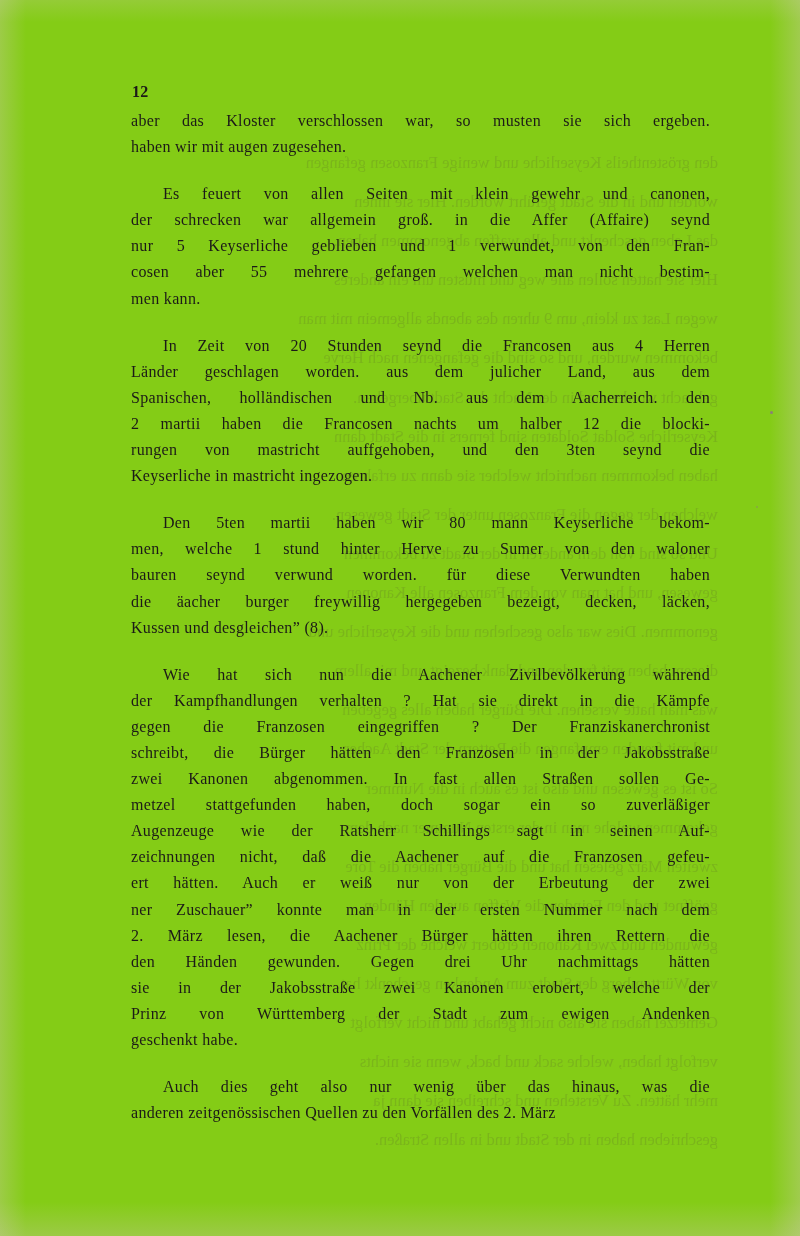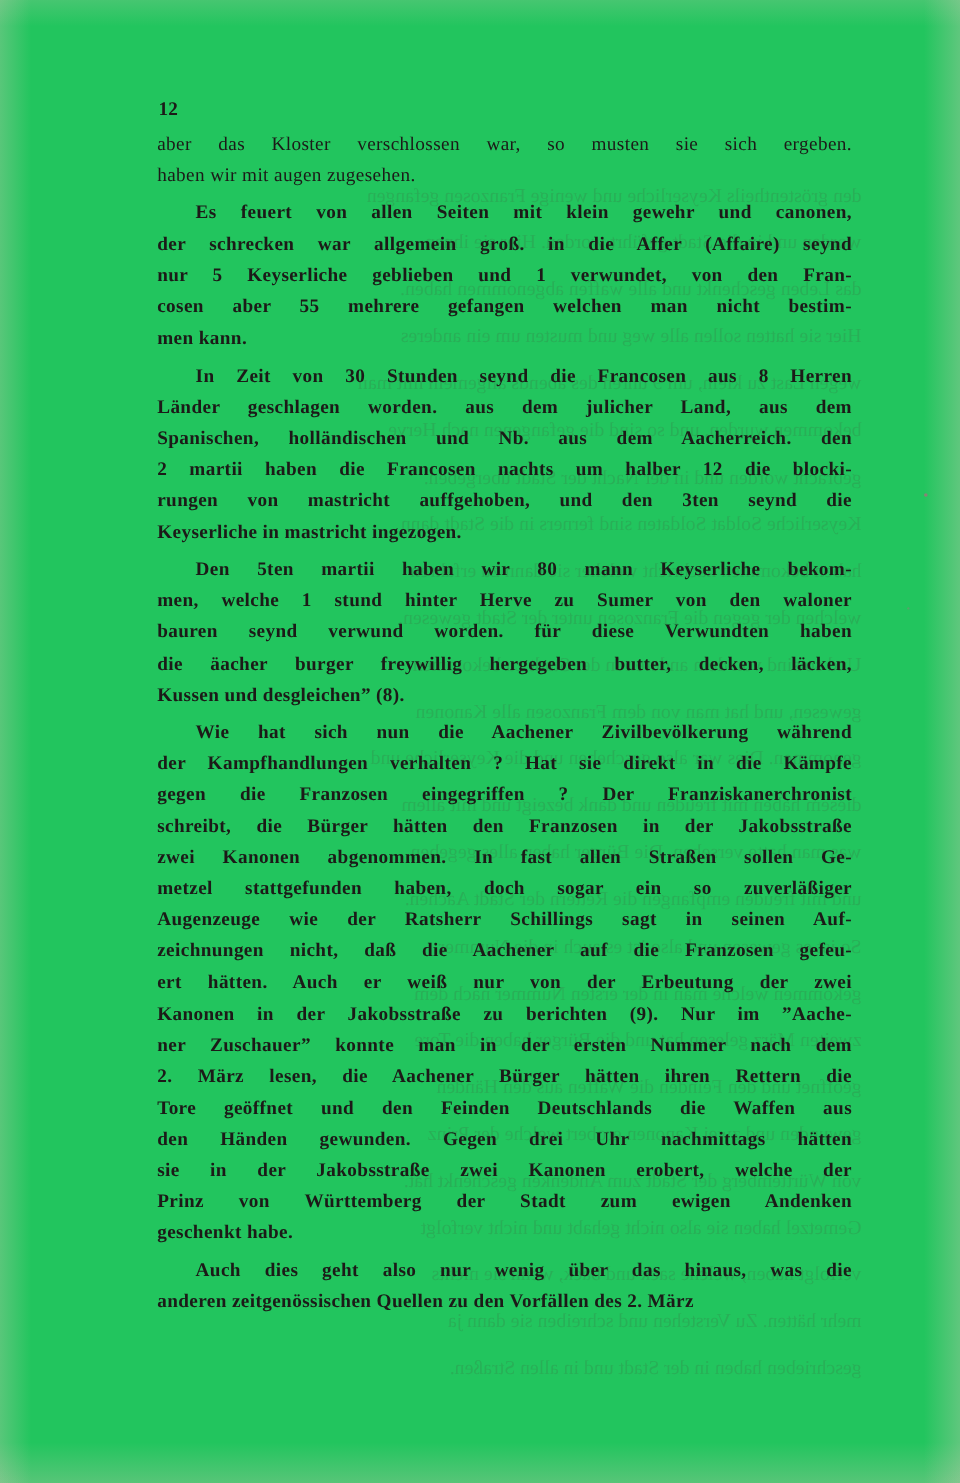--- a/index.html
+++ b/index.html
@@ -5,21 +5,21 @@
   html, body {
     margin: 0;
     padding: 0;
     background: #ffffff;
   }
 
   #page {
     position: relative;
     width: 800px;
     height: 1236px;
-    background: #22c55e;
+    background: #84cc16;
     overflow: hidden;
     font-family: "Liberation Serif", "DejaVu Serif", serif;
     color: #1c1a18;
   }
 
   
   #paper-grain {
     position: absolute;
     inset: 0;
     background:
@@ -64,21 +64,21 @@
     margin: 0 0 6px 1px;
     letter-spacing: 0.3px;
   }
 
   .para {
     margin: 0;
     font-size: 16px;
     line-height: 26.1px;
     letter-spacing: 0.02em;
   }
-  .para + .para { margin-top: 5px; font-weight: bold; }
+  .para + .para { margin-top: 21px; }
 
   
   .ln {
     display: block;
     text-align: justify;
     text-align-last: justify;
     white-space: pre-wrap;
   }
   .ln.last {
     text-align: right;
@@ -143,48 +143,46 @@
           <span class="ln last">haben wir mit augen zugesehen.</span>
         </p>
         <p class="para">
           <span class="ln indent">Es feuert von allen Seiten mit klein gewehr und canonen,</span>
           <span class="ln">der schrecken war allgemein groß. in die Affer (Affaire) seynd</span>
           <span class="ln">nur 5 Keyserliche geblieben und 1 verwundet, von den Fran-</span>
           <span class="ln">cosen aber 55 mehrere gefangen welchen man nicht bestim-</span>
           <span class="ln last">men kann.</span>
         </p>
         <p class="para">
-          <span class="ln indent">In Zeit von 30 Stunden seynd die Francosen aus 8 Herren</span>
+          <span class="ln indent">In Zeit von 20 Stunden seynd die Francosen aus 4 Herren</span>
           <span class="ln">Länder geschlagen worden. aus dem julicher Land, aus dem</span>
           <span class="ln">Spanischen, holländischen und Nb. aus dem Aacherreich. den</span>
           <span class="ln">2 martii haben die Francosen nachts um halber 12 die blocki-</span>
           <span class="ln">rungen von mastricht auffgehoben, und den 3ten seynd die</span>
           <span class="ln last">Keyserliche in mastricht ingezogen.</span>
         </p>
         <p class="para">
           <span class="ln indent">Den 5ten martii haben wir 80 mann Keyserliche bekom-</span>
           <span class="ln">men, welche 1 stund hinter Herve zu Sumer von den waloner</span>
           <span class="ln">bauren seynd verwund worden. für diese Verwundten haben</span>
-          <span class="ln">die äacher burger freywillig hergegeben butter, decken, läcken,</span>
+          <span class="ln">die äacher burger freywillig hergegeben bezeigt, decken, läcken,</span>
           <span class="ln last">Kussen und desgleichen” (8).</span>
         </p>
         <p class="para">
           <span class="ln indent">Wie hat sich nun die Aachener Zivilbevölkerung während</span>
           <span class="ln">der Kampfhandlungen verhalten ? Hat sie direkt in die Kämpfe</span>
           <span class="ln">gegen die Franzosen eingegriffen ? Der Franziskanerchronist</span>
           <span class="ln">schreibt, die Bürger hätten den Franzosen in der Jakobsstraße</span>
           <span class="ln">zwei Kanonen abgenommen. In fast allen Straßen sollen Ge-</span>
           <span class="ln">metzel stattgefunden haben, doch sogar ein so zuverläßiger</span>
           <span class="ln">Augenzeuge wie der Ratsherr Schillings sagt in seinen Auf-</span>
           <span class="ln">zeichnungen nicht, daß die Aachener auf die Franzosen gefeu-</span>
           <span class="ln">ert hätten. Auch er weiß nur von der Erbeutung der zwei</span>
-          <span class="ln">Kanonen in der Jakobsstraße zu berichten (9). Nur im ”Aache-</span>
           <span class="ln">ner Zuschauer” konnte man in der ersten Nummer nach dem</span>
           <span class="ln">2. März lesen, die Aachener Bürger hätten ihren Rettern die</span>
-          <span class="ln">Tore geöffnet und den Feinden Deutschlands die Waffen aus</span>
           <span class="ln">den Händen gewunden. Gegen drei Uhr nachmittags hätten</span>
           <span class="ln">sie in der Jakobsstraße zwei Kanonen erobert, welche der</span>
           <span class="ln">Prinz von Württemberg der Stadt zum ewigen Andenken</span>
           <span class="ln last">geschenkt habe.</span>
         </p>
         <p class="para">
           <span class="ln indent">Auch dies geht also nur wenig über das hinaus, was die</span>
           <span class="ln last">anderen zeitgenössischen Quellen zu den Vorfällen des 2. März</span>
         </p>
       </div>

